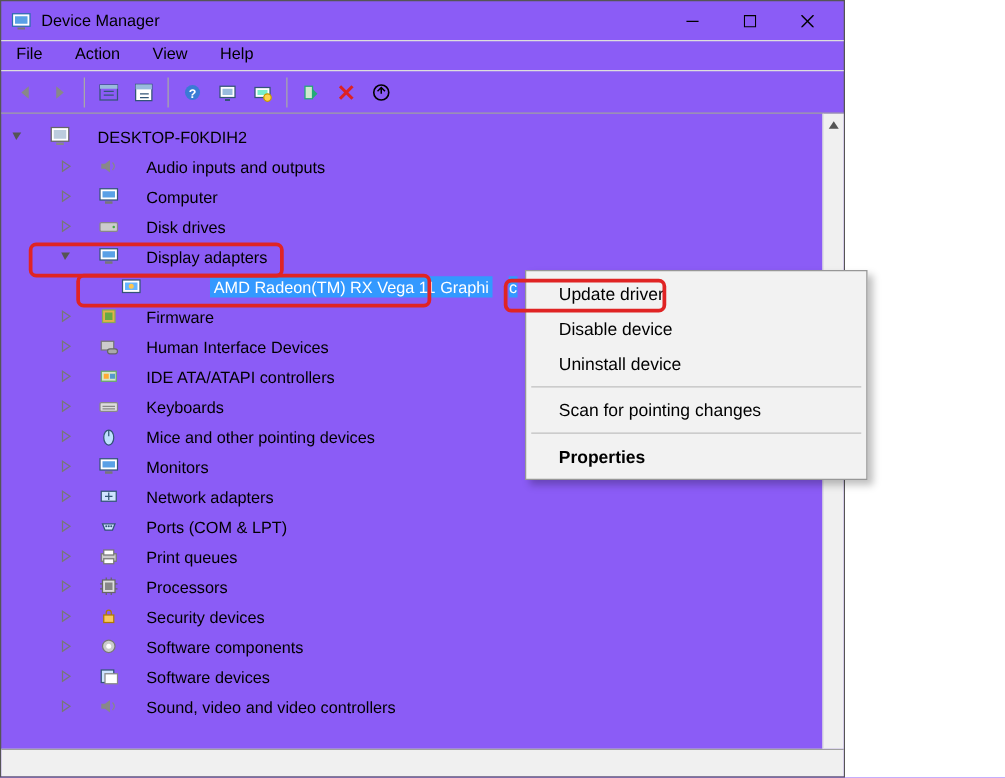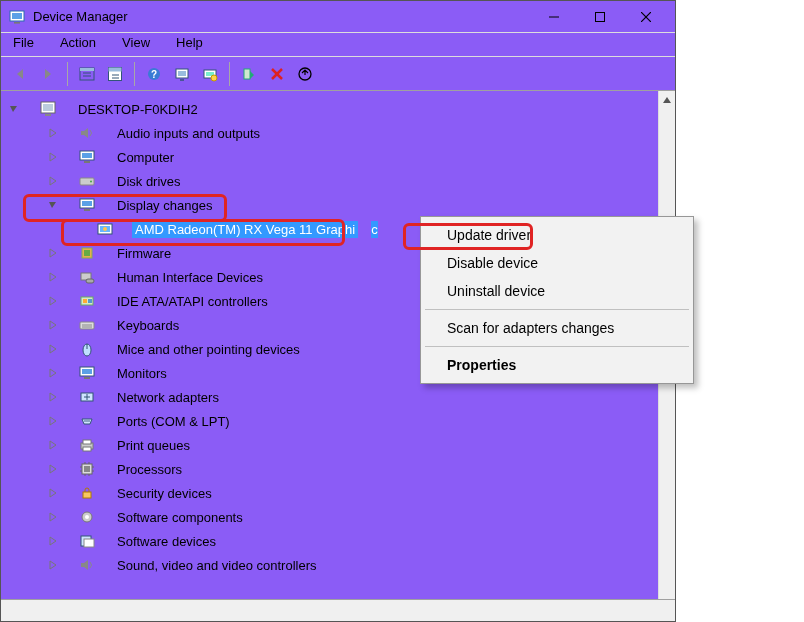--- a/index.html
+++ b/index.html
@@ -24,21 +24,21 @@
   .toolbar .sep { width: 1px; height: 24px; background: #a8a8a8; margin: 0 4px; }
 
   
   .content { flex: 1; display: flex; position: relative; }
   .tree { flex: 1; overflow: hidden; padding: 6px 2px 2px 2px; position: relative; }
   .statusbar { height: 22px; border-top: 1px solid #a0a0a0; background: #f0f0f0; }
 
   
   .tree-row { display: flex; align-items: center; height: 24px; padding-left: 4px; white-space: nowrap; gap: 13px; }
   .tree-label { padding: 1px 3px; }
-  .tree-row.selected .tree-label { background: #3399ff; color: #fff; }
+  .tree-row.selected .tree-label { background: #3399ff; color: #fff; margin-left: 36px; }
   .expander { width: 14px; height: 14px; display: flex; align-items: center; justify-content: center; margin-right: 2px; }
   .expander svg { display: block; }
   .spacer0 { width: 12px; display: inline-block; }
   .spacer1 { width: 16px; display: inline-block; }
   .indent1 { padding-left: 18px; }
   .indent2 { padding-left: 36px; }
   .iconbox { width: 20px; height: 20px; margin: 0 4px 0 2px; display: flex; align-items: center; justify-content: center; }
 
   
   .redbox { position: absolute; border: 3px solid #e02424; border-radius: 6px; pointer-events: none; }
@@ -239,21 +239,21 @@
               <path d="M1 2 L8 2 L4 8 Z" fill="#555"></path>
             </svg>
           </span>
         <span class="iconbox">
             <svg width="16" height="16">
               <rect x="1" y="2" width="14" height="9" fill="#fff" stroke="#357"></rect>
               <rect x="3" y="4" width="10" height="5" fill="#5aa0e6"></rect>
               <rect x="5" y="12" width="6" height="2" fill="#777"></rect>
             </svg>
           </span>
-        <span class="tree-label">Display changes</span>
+        <span class="tree-label">Display adapters</span>
       </div>
 
       <div class="tree-row indent2 selected">
         <span class="spacer0"></span>
           <span class="spacer1"></span>
         <span class="iconbox">
             <svg width="16" height="16">
               <rect x="1" y="3" width="14" height="10" fill="#fff" stroke="#357"></rect>
               <rect x="3" y="5" width="10" height="6" fill="#66b6ff"></rect>
               <circle cx="8" cy="8" r="2" fill="#ffc54d"></circle>
@@ -505,21 +505,21 @@
             <path d="M5 2 L9 8 L1 8 Z" fill="#555"></path>
           </svg>
         </div>
     </div>
 
     <div class="ctxmenu" style="left:391px; top:125px; width:274px;margin-left:28px;">
       <div class="ctxitem">Update driver</div>
       <div class="ctxitem">Disable device</div>
       <div class="ctxitem">Uninstall device</div>
       <div class="ctxsep"></div>
-      <div class="ctxitem">Scan for adapters changes</div>
+      <div class="ctxitem">Scan for pointing changes</div>
       <div class="ctxsep"></div>
       <div class="ctxitem bold">Properties</div>
     </div>
     <div class="redbox" style="left:402px; top:132px; width:130px; height:27px;"></div>
 
   </div>
 
   <div class="statusbar"></div>
 
 </div>

